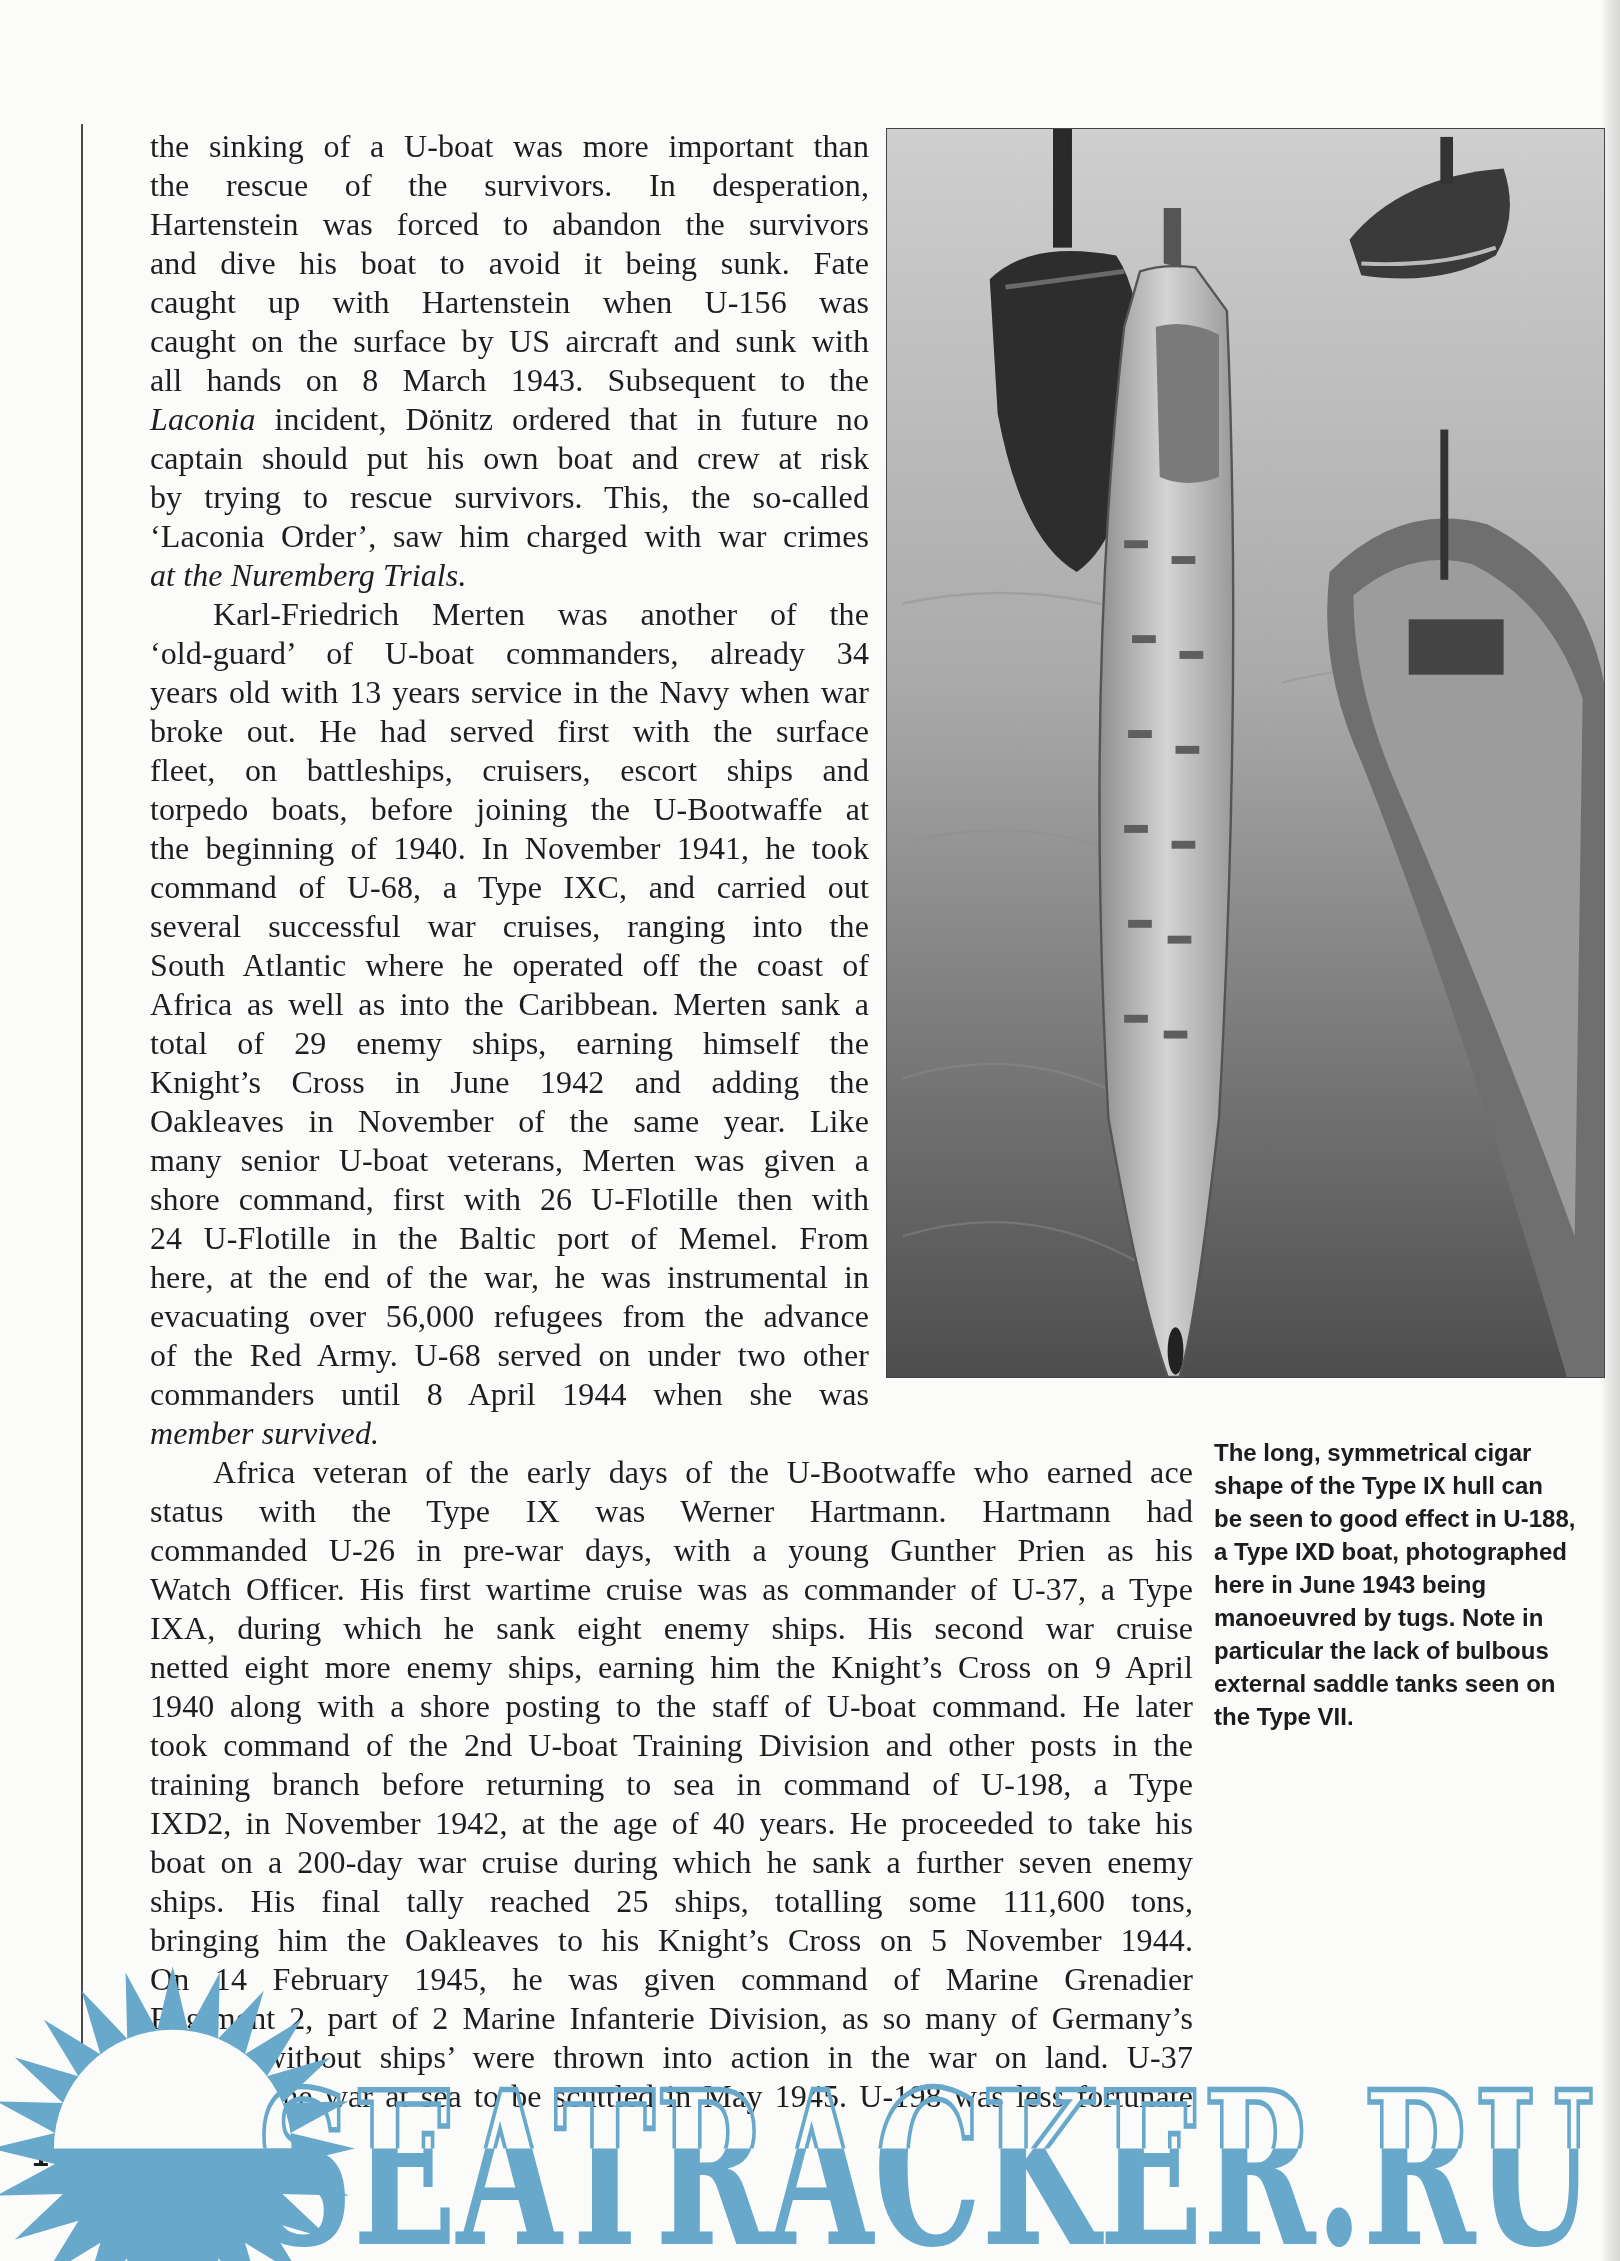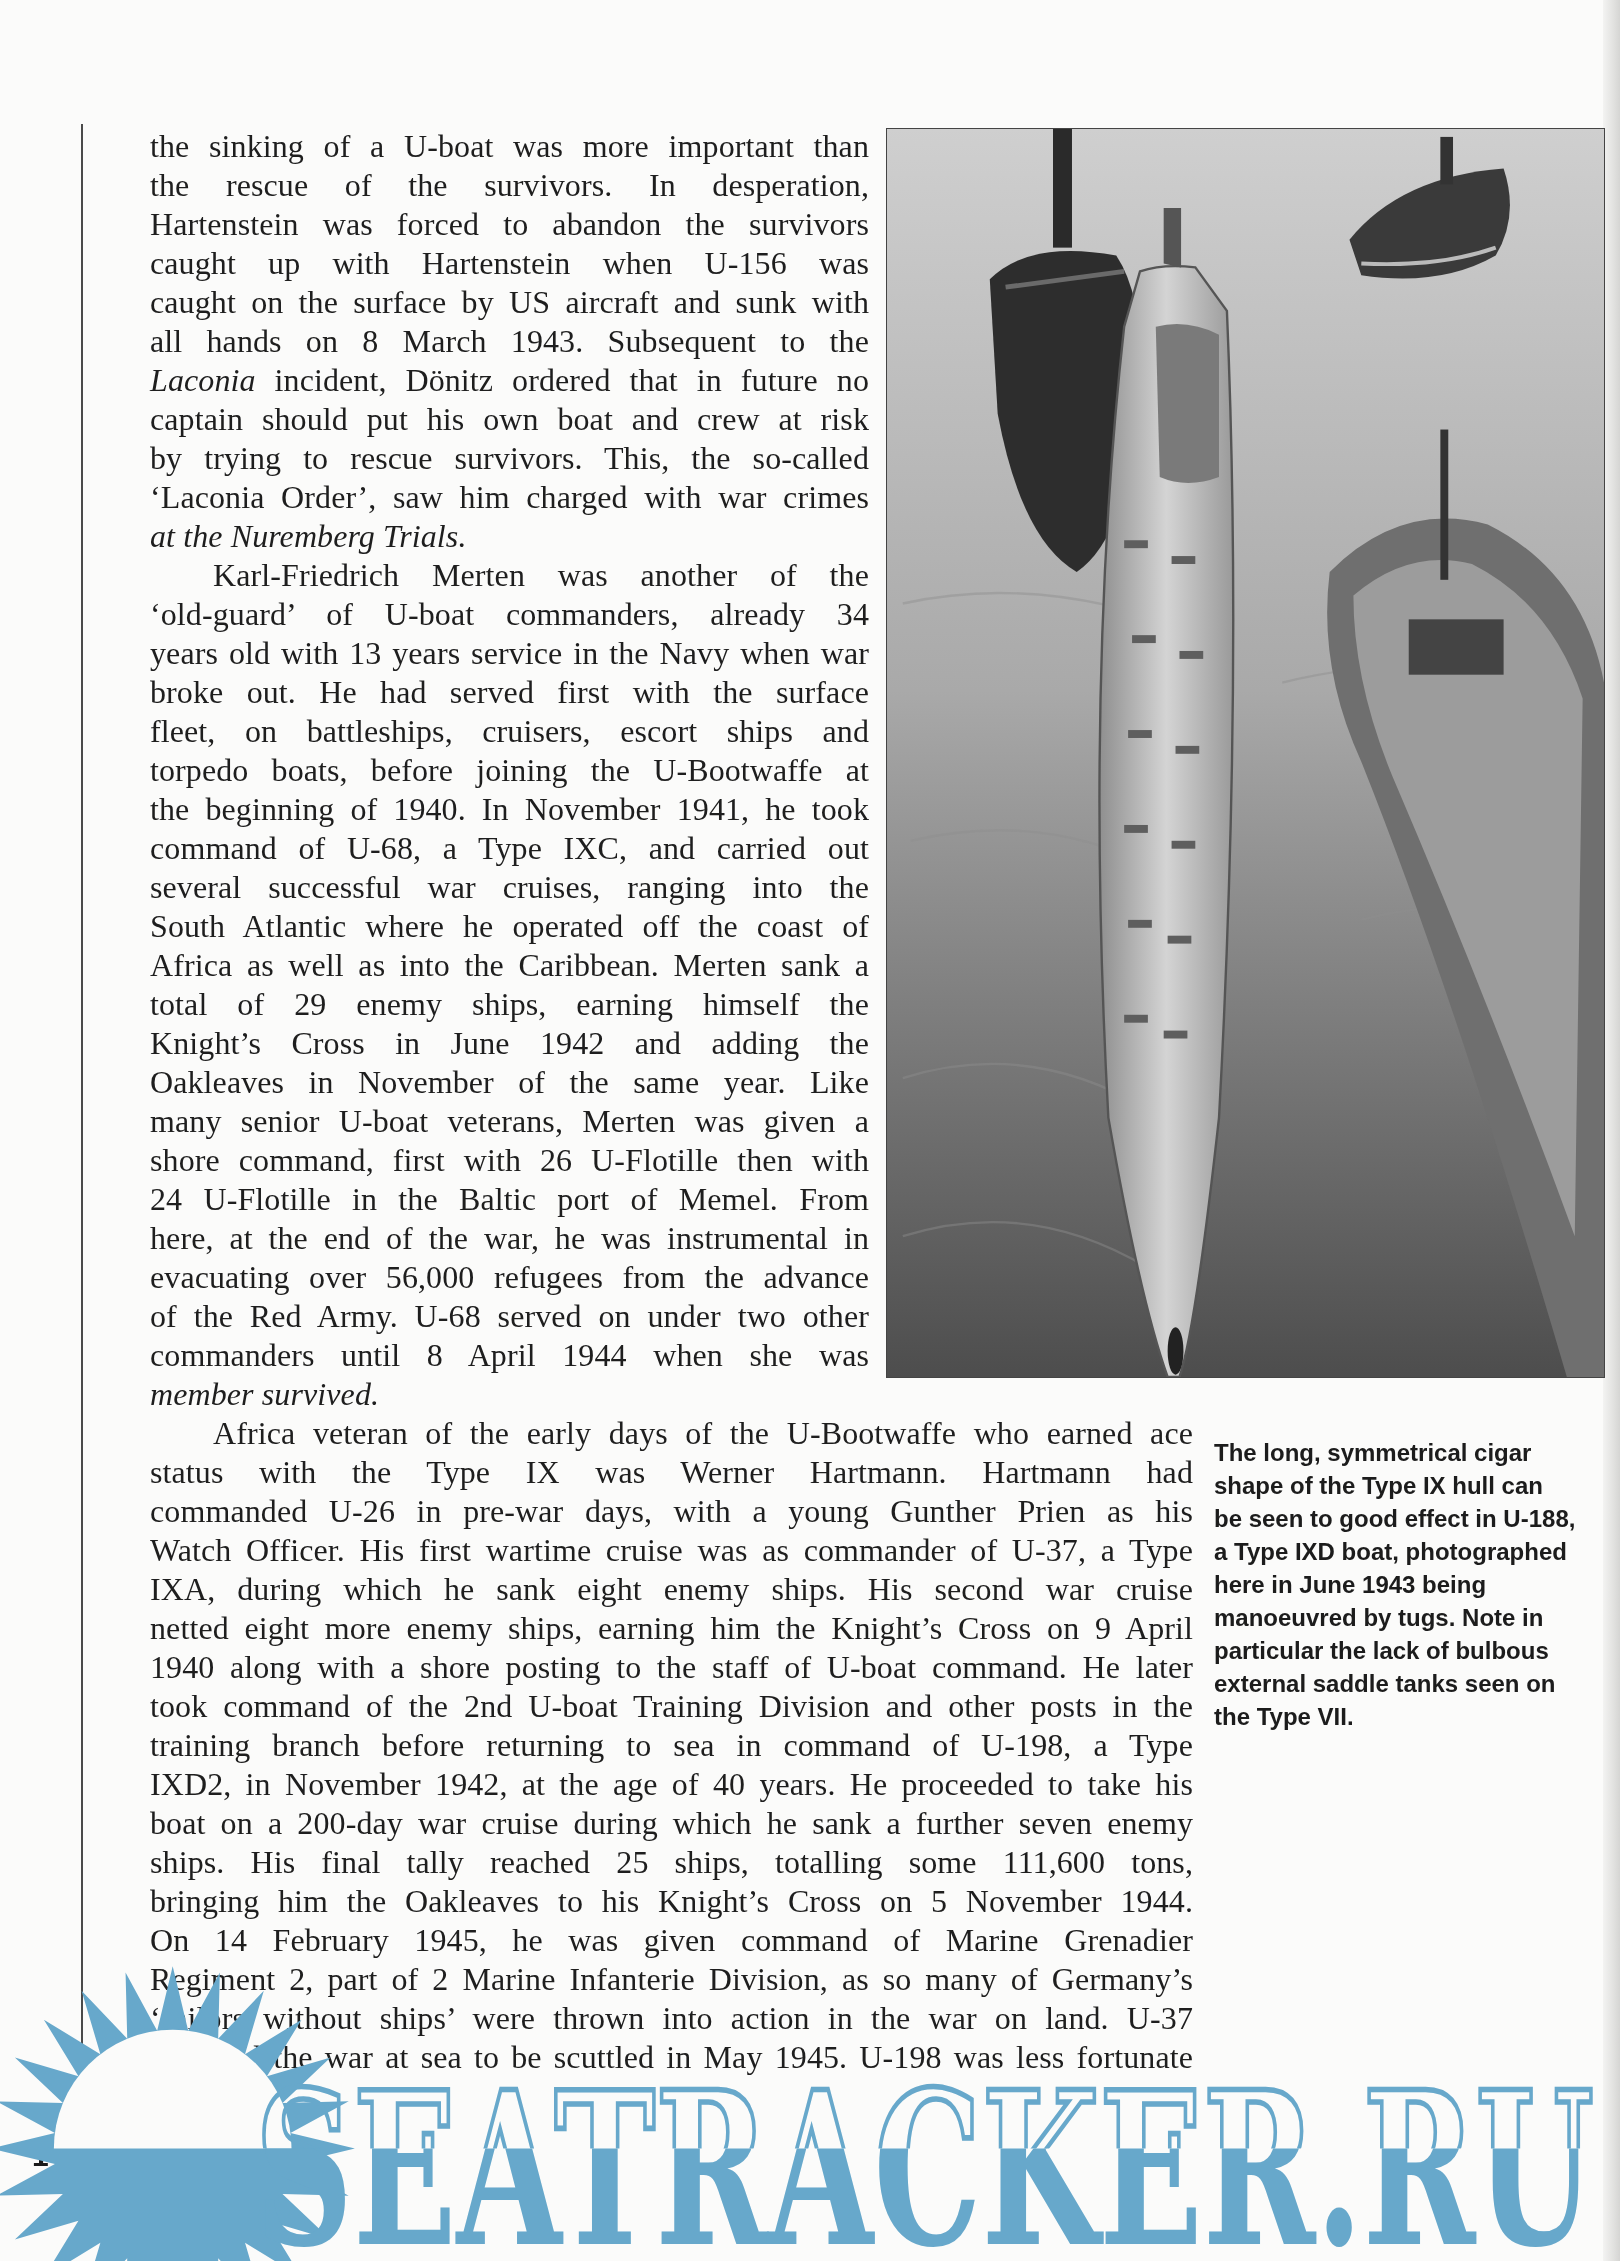--- a/index.html
+++ b/index.html
@@ -64,20 +64,21 @@
 <body>
 
 <div class="page-edge"></div>
 <div class="margin-rule"></div>
 <div class="page-number">14</div>
 
 <div class="body-text">
   <span class="line narrow">the sinking of a U-boat was more important than</span>
   <span class="line narrow">the rescue of the survivors. In desperation,</span>
   <span class="line narrow">Hartenstein was forced to abandon the survivors</span>
+  <span class="line narrow">and dive his boat to avoid it being sunk. Fate</span>
   <span class="line narrow">caught up with Hartenstein when U-156 was</span>
   <span class="line narrow">caught on the surface by US aircraft and sunk with</span>
   <span class="line narrow">all hands on 8 March 1943. Subsequent to the</span>
   <span class="line narrow"><em>Laconia</em><span> incident, Dönitz ordered that in future no</span></span>
   <span class="line narrow">captain should put his own boat and crew at risk</span>
   <span class="line narrow">by trying to rescue survivors. This, the so-called</span>
   <span class="line narrow">‘Laconia Order’, saw him charged with war crimes</span>
   <span class="line narrow last">at the Nuremberg Trials.</span>
   <span class="line narrow indent">Karl-Friedrich Merten was another of the</span>
   <span class="line narrow">‘old-guard’ of U-boat commanders, already 34</span>

